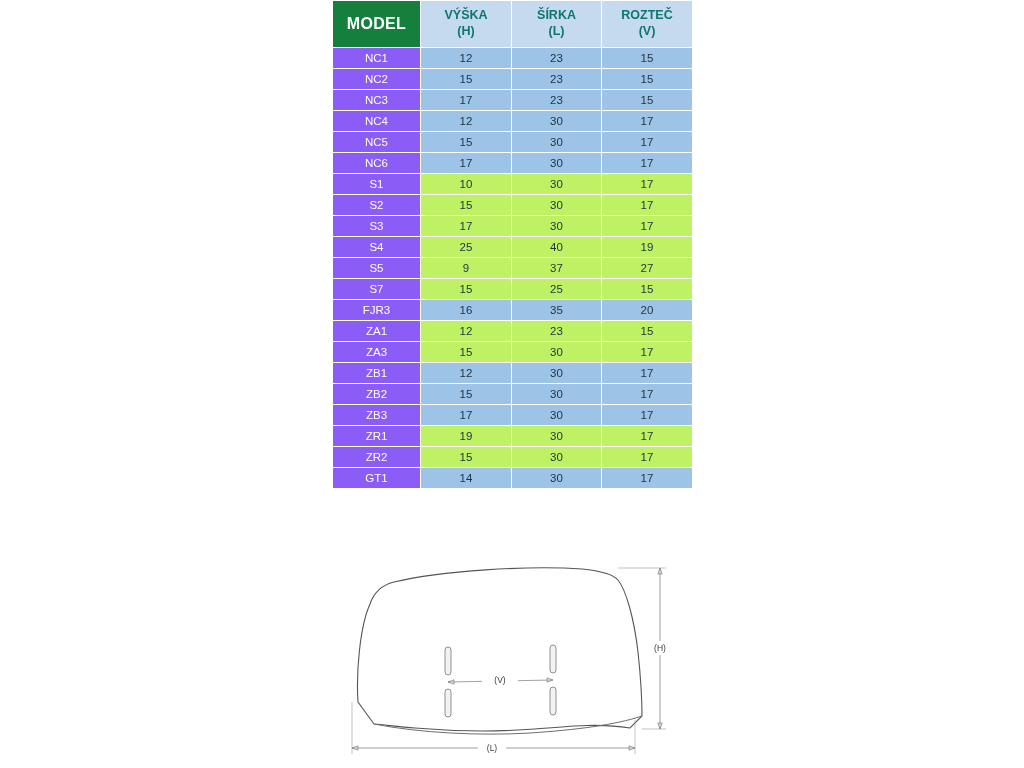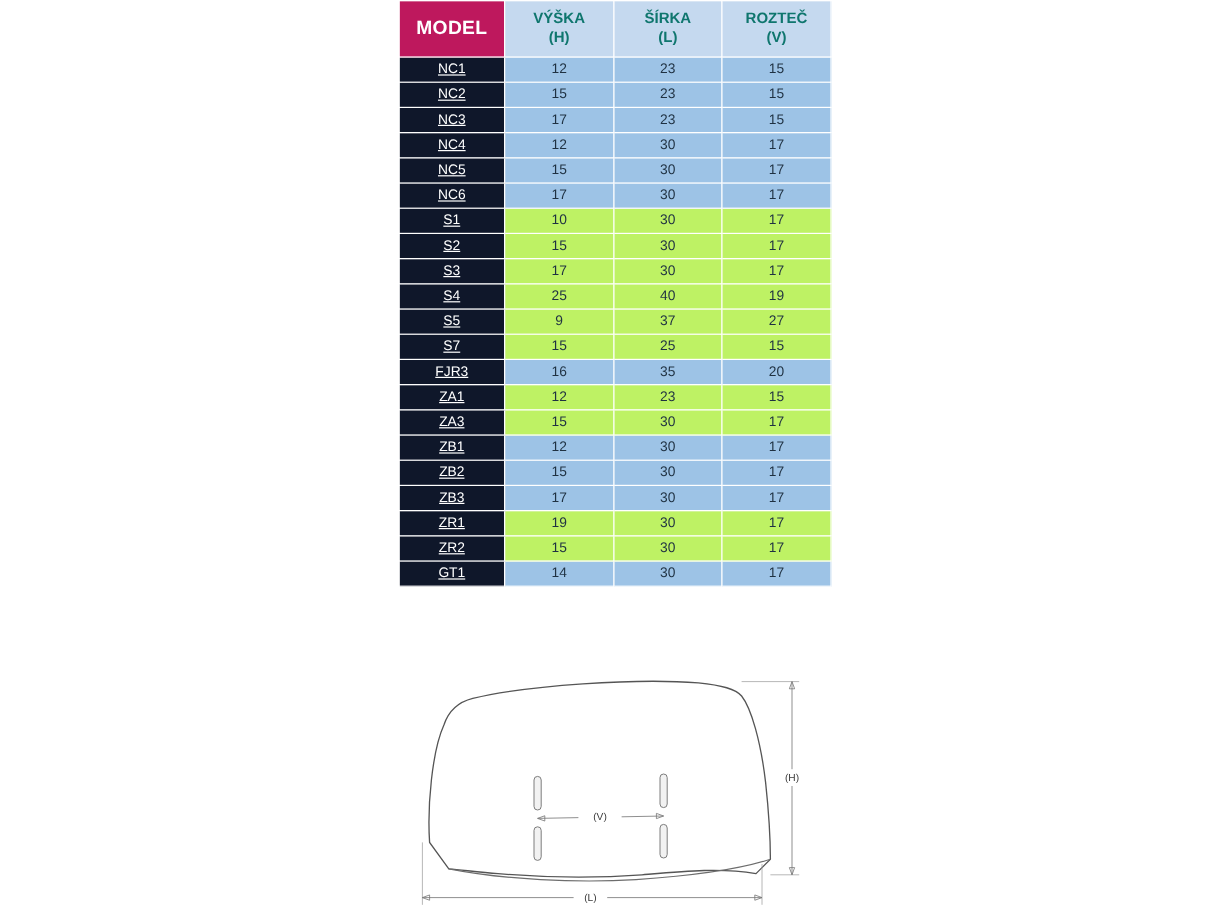--- a/index.html
+++ b/index.html
@@ -35,21 +35,21 @@
   
   thead th {
     padding: 0;
     margin: 0;
     border: 1px solid #ffffff;
     height: 46px;
     vertical-align: middle;
     line-height: 1.25;
   }
   th.h-model {
-    background: #be185d;
+    background: #15803d;
     color: #ffffff;
     font-size: 16px;
     font-weight: bold;
     letter-spacing: .3px;
   }
   th.h-dim {
     background: #c5d9ef;
     color: #0f766e;
     font-size: 12.5px;
     font-weight: bold;
@@ -59,24 +59,23 @@
   
   tbody td {
     padding: 0;
     margin: 0;
     height: 20px;
     border: 1px solid #ffffff;
     text-align: center;
     vertical-align: middle;
   }
   td.model {
-    background: #0f172a;
+    background: #8b5cf6;
     color: #ffffff;
     font-size: 11.5px;
-    text-decoration: underline;
   }
   td.val {
     color: #1f3142;
     font-size: 11.5px;
   }
   
   tr.band-dark  td.val { background: #9dc3e6; }
   tr.band-light td.val { background: #bef264; }
 
   

